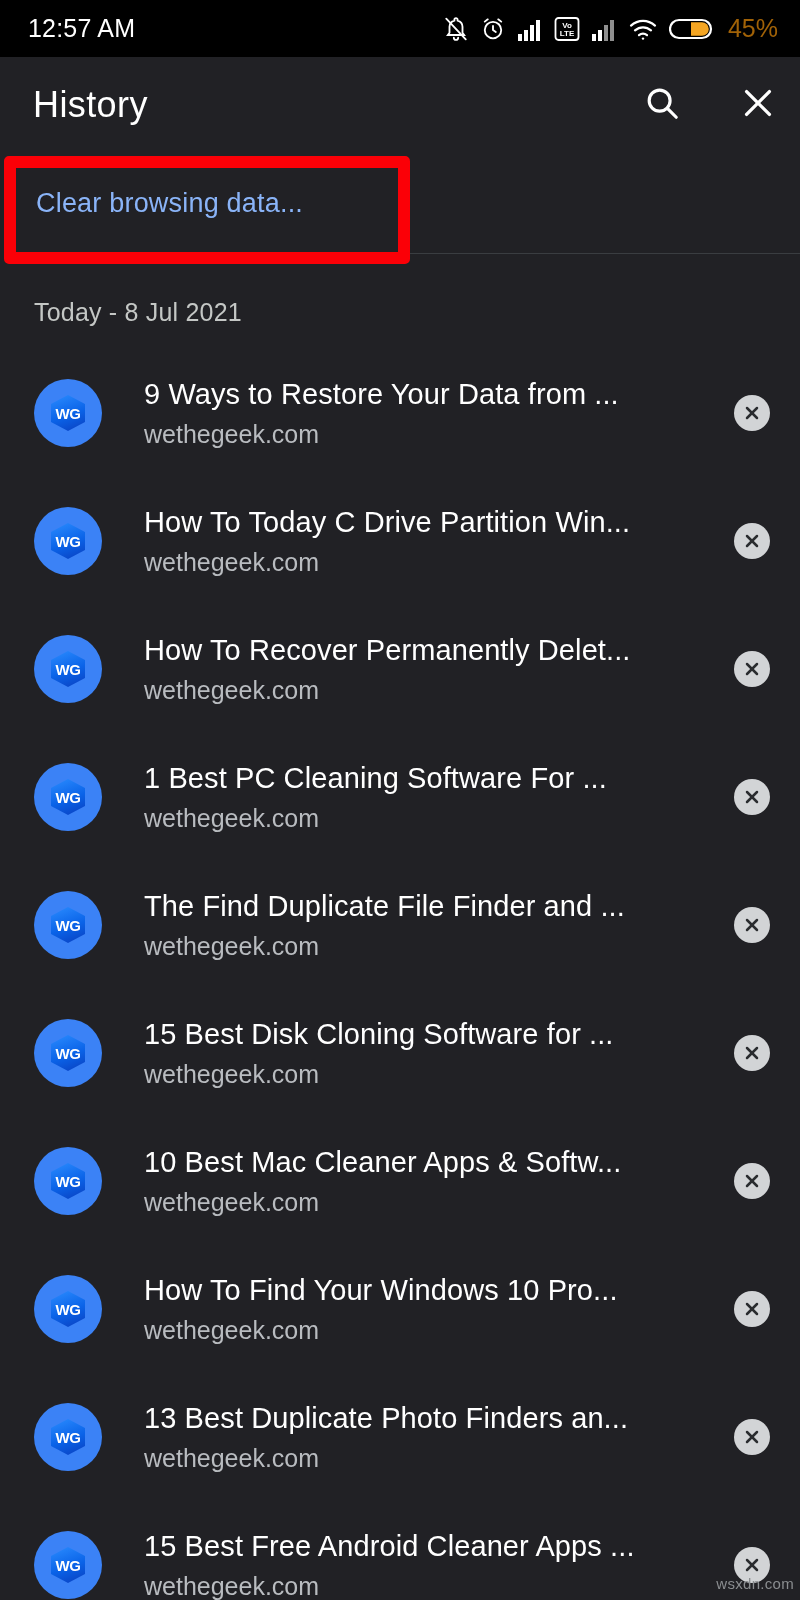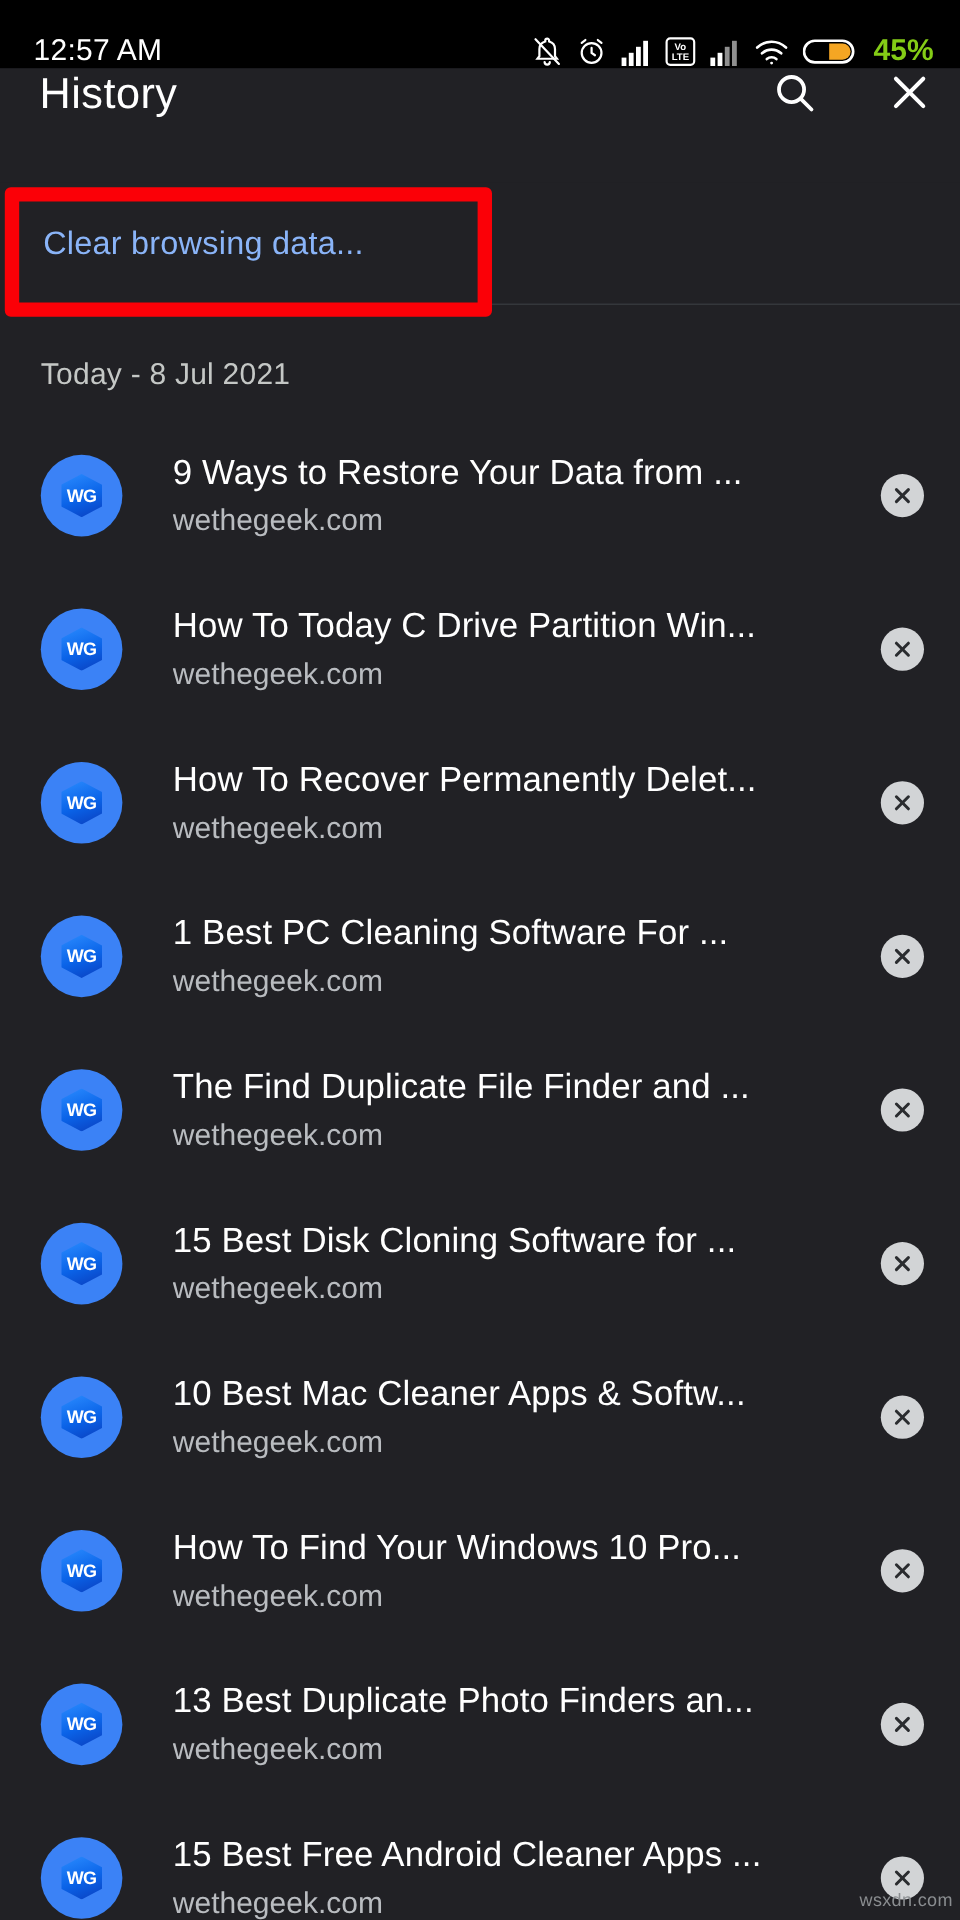--- a/index.html
+++ b/index.html
@@ -19,50 +19,50 @@
     background: #212125;
     overflow: hidden;
   }
 
   
   .status-bar {
     position: relative;
     height: 57px;
     background: #000000;
     display: flex;
-    align-items: flex-end;
+    align-items: center;
     justify-content: space-between;
     padding: 0 22px 0 28px;
   }
   .status-clock {
     color: #ffffff;
     font-size: 25px;
     font-weight: 400;
     letter-spacing: 0.2px;
   }
   .status-icons {
     display: flex;
     align-items: center;
     gap: 11px;
   }
   .status-icons svg { display: block; }
   .battery-pct {
-    color: #84cc16;
+    color: #a16207;
     font-size: 25px;
-    font-weight: 700;
+    font-weight: 400;
     margin-left: 4px;
   }
 
   
   .app-bar {
     position: relative;
     height: 95px;
     background: #212125;
     display: flex;
-    align-items: flex-start;
+    align-items: center;
     padding: 0 20px 0 33px;
   }
   .app-title {
     color: #ffffff;
     font-size: 36px;
     font-weight: 400;
     letter-spacing: 0.4px;
     flex: 1;
   }
   .app-bar-actions {

